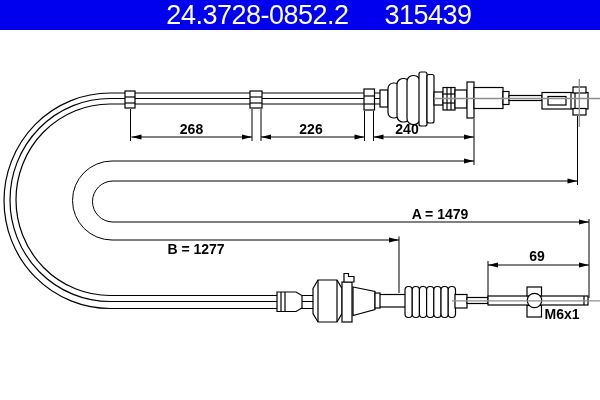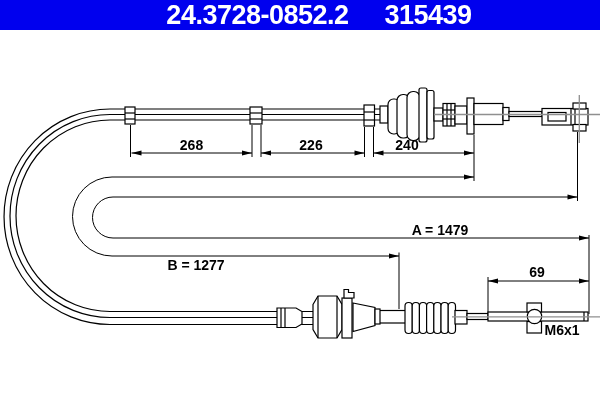--- a/index.html
+++ b/index.html
@@ -1,20 +1,20 @@
 <!DOCTYPE html>
 <html><head>
 <meta charset="utf-8">
 <style>
   html,body{margin:0;padding:0;background:#fff;}
   body{width:600px;height:400px;position:relative;font-family:"Liberation Sans",sans-serif;overflow:hidden;}
   .header{position:absolute;left:0;top:0;width:600px;height:30px;display:flex;align-items:center;
           justify-content:center;gap:36px;padding-left:38px;box-sizing:border-box;}
-  .header span{font-weight:bold;font-size:27px;line-height:1;letter-spacing:-0.5px;white-space:nowrap;}
-  .stage{position:absolute;left:0;top:46px;width:600px;height:320px;}
+  .header span{font-weight:normal;font-size:27px;line-height:1;letter-spacing:-0.5px;white-space:nowrap;}
+  .stage{position:absolute;left:0;top:30px;width:600px;height:320px;}
   
   .ln{stroke:#000;stroke-width:1.2;fill:none;}
   .wht{fill:#fff;stroke:#000;stroke-width:1.2;}
   .dim{stroke:#000;stroke-width:1;fill:none;}
   .arr{fill:#000;stroke:none;}
   .cl{stroke:#8f8f8f;stroke-width:1.3;fill:none;}
   text.dimlbl{font-family:"Liberation Sans",sans-serif;font-weight:bold;font-size:14px;fill:#000;text-anchor:middle;}
 </style>
 </head>
 <body>

